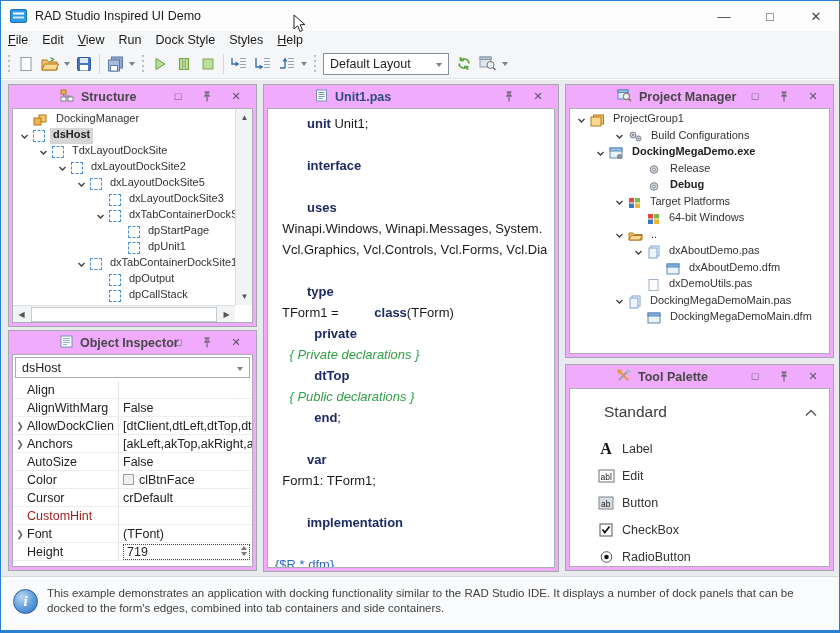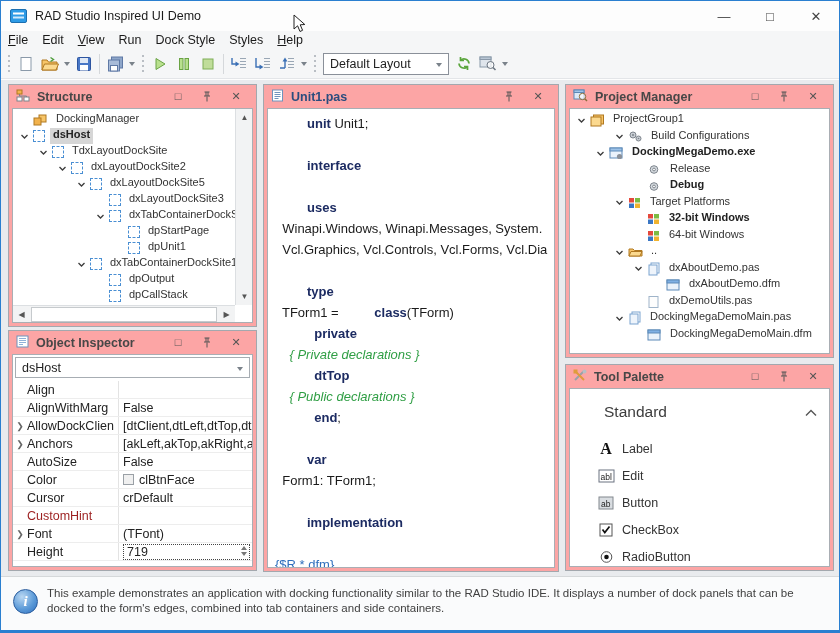--- a/index.html
+++ b/index.html
@@ -24,21 +24,21 @@
   .tbtn{width:24px;height:24px;display:flex;align-items:center;justify-content:center;}
   .tgrip{width:7px;height:18px;margin:0 2px;background-image:repeating-linear-gradient(to bottom,#b9bec4 0 2px,transparent 2px 5px);background-size:2px 100%;background-repeat:no-repeat;background-position:center;}
   .tsep{width:1px;height:20px;background:#d5d8db;margin:0 3px;}
   .tdd{width:10px;height:24px;display:flex;align-items:center;justify-content:center;}
   .caret{width:0;height:0;border-left:3.5px solid transparent;border-right:3.5px solid transparent;border-top:4px solid #7a828a;}
   .combo{width:126px;height:22px;border:1px solid #8a9099;background:#fff;display:flex;align-items:center;padding-left:6px;font-size:12.5px;color:#222;position:relative;margin:0 3px;}
   .combo .caret{position:absolute;right:6px;top:9px;}
 
   
   .dock{position:absolute;left:0;top:79px;right:0;height:496px;background:#e9ebee;}
-  .panel{position:absolute;background:#fca5a5;border:1px solid #a3a8ae;}
+  .panel{position:absolute;background:#f0abfc;border:1px solid #a3a8ae;padding-left:44px;}
   .pcap{height:23px;display:flex;align-items:center;padding-left:7px;position:relative;}
   .ptitle{margin-left:7px;font-size:12.5px;font-weight:bold;color:#474747;}
   .ptitle.active{color:#2b4d7e;}
   .pbtn{position:absolute;top:3px;width:16px;height:16px;display:flex;align-items:center;justify-content:center;font-size:11px;color:#555;}
   .pbody{position:absolute;left:3px;right:3px;top:23px;bottom:3px;background:#fff;border:1px solid #a9aeb4;overflow:hidden;}
 
   
   .tree{position:absolute;inset:0;padding-top:3px;overflow:hidden;}
   .trow{display:flex;height:16px;white-space:nowrap;font-size:11px;color:#333;}
   .trow .chev{width:17px;height:16px;display:flex;align-items:center;justify-content:center;flex:0 0 17px;}
@@ -637,32 +637,20 @@
             <div class="trow" style="padding-left: 60px; height: 16.5px;">
               <span class="chev"></span>
               <span class="ticon">
                 <svg width="14" height="12">
                   <rect x="1" y="1" width="5" height="4.5" fill="#e4483c"></rect>
                   <rect x="7" y="1" width="5" height="4.5" fill="#7cbb42"></rect>
                   <rect x="1" y="6.5" width="5" height="4.5" fill="#3a76c4"></rect>
                   <rect x="7" y="6.5" width="5" height="4.5" fill="#f0b32f"></rect>
                 </svg>
               </span>
-              <span class="lbl bold">32-bit Windows</span>
-            </div>
-            <div class="trow" style="padding-left: 60px; height: 16.5px;">
-              <span class="chev"></span>
-              <span class="ticon">
-                <svg width="14" height="12">
-                  <rect x="1" y="1" width="5" height="4.5" fill="#e4483c"></rect>
-                  <rect x="7" y="1" width="5" height="4.5" fill="#7cbb42"></rect>
-                  <rect x="1" y="6.5" width="5" height="4.5" fill="#3a76c4"></rect>
-                  <rect x="7" y="6.5" width="5" height="4.5" fill="#f0b32f"></rect>
-                </svg>
-              </span>
               <span class="lbl">64-bit Windows</span>
             </div>
             <div class="trow" style="padding-left: 41px; height: 16.5px;">
               <span class="chev">
                 <svg width="9" height="9" viewBox="0 0 9 9">
                   <path d="M1.5 3L4.5 6L7.5 3" fill="none" stroke="#3c3c3c" stroke-width="1.3"></path>
                 </svg>
               </span>
               <span class="ticon">
                 <svg width="15" height="12">

